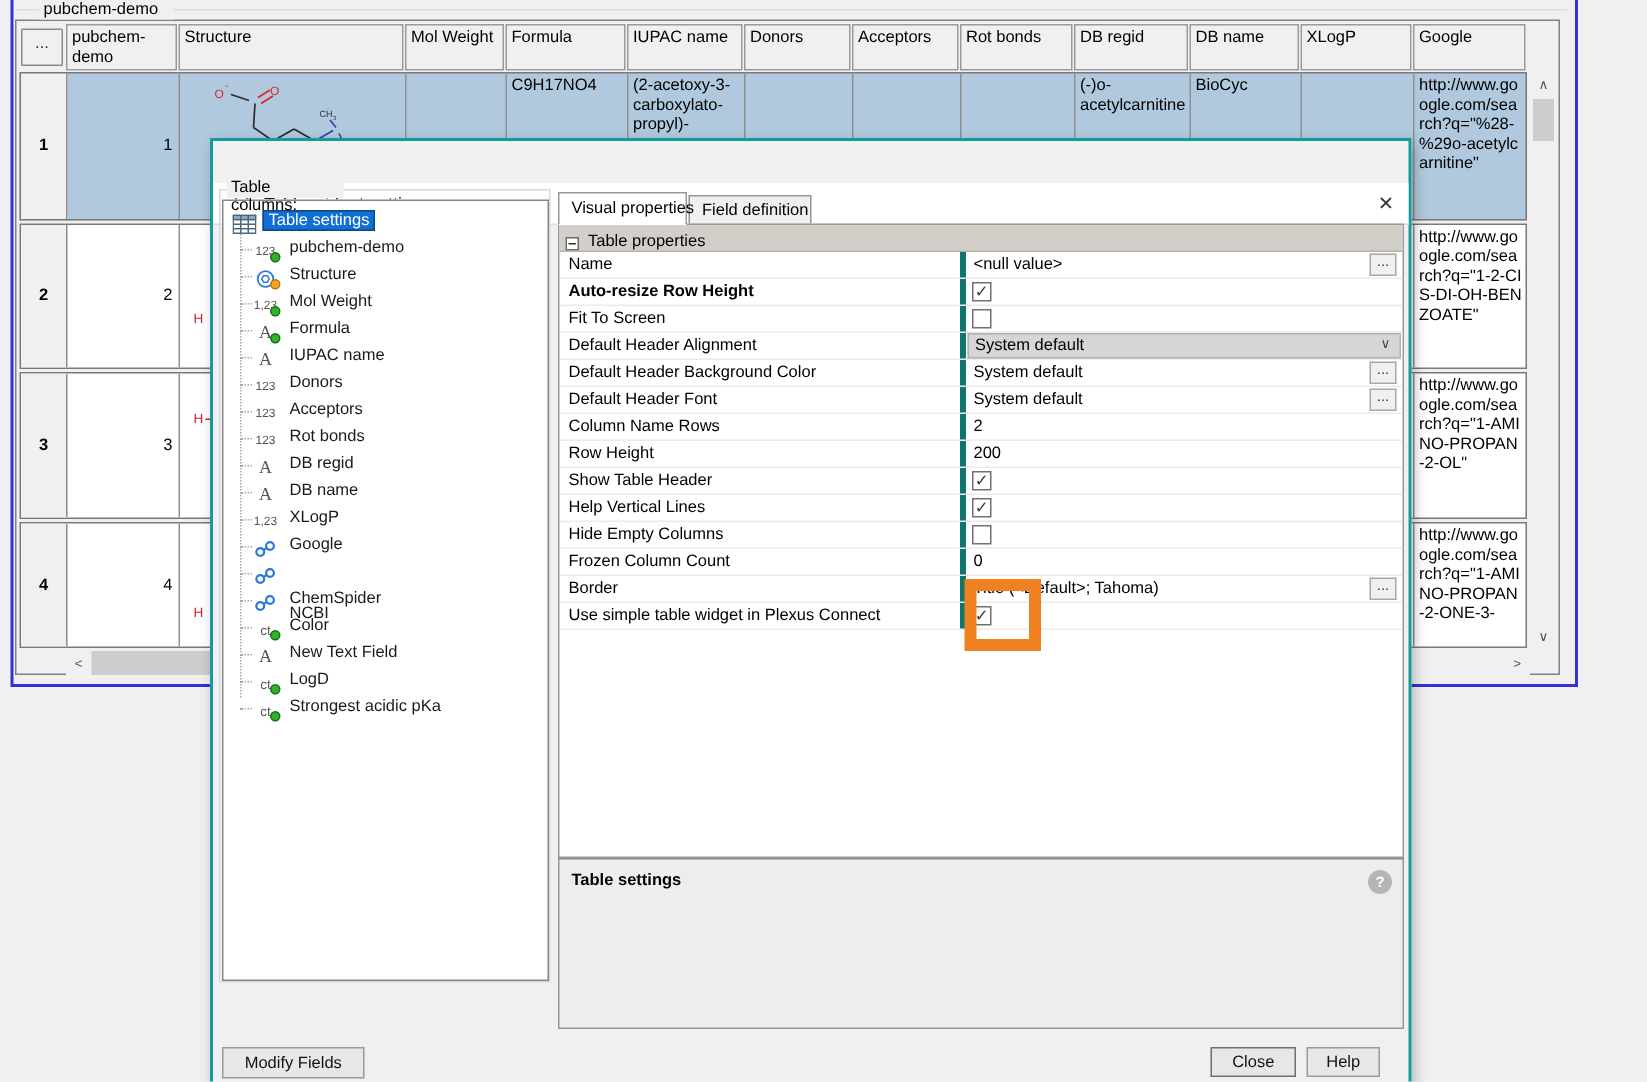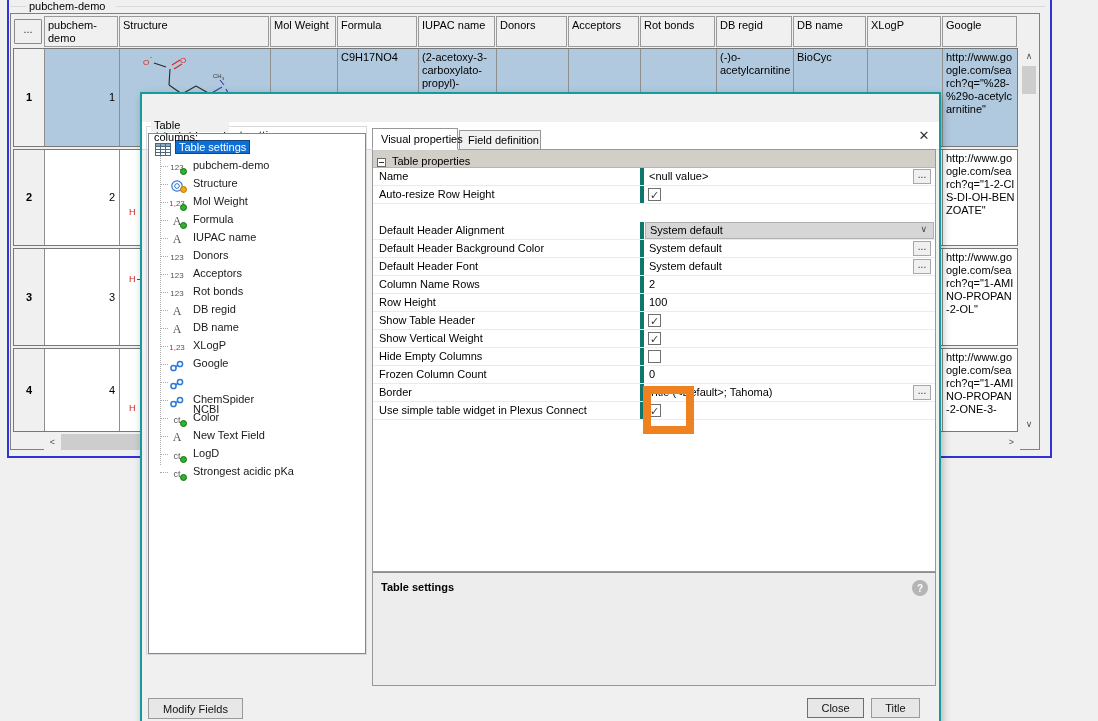--- a/index.html
+++ b/index.html
@@ -384,24 +384,30 @@
         <div class="minus abs" style="position: relative;"></div>
         <div class="abs" style="position: relative; left: 2px;">Table properties</div>
       </div>
       <div class="prow abs" style="left: 0px; top: 18px; width: 562px; height: 18px;">
         <div class="plabel abs">Name</div>
         <div class="pval abs">
           <div class="txt abs">&lt;null value&gt;</div>
           <div class="dots abs">...</div>
         </div>
       </div>
-      <div class="prow abs" style="left: 0px; top: 36px; width: 562px; height: 18px;">
+      <div class="prow abs" style="left: 0px; top: 36px; width: 562px; height: 18px; font-weight: bold;">
         <div class="plabel abs">Auto-resize Row Height</div>
         <div class="pval abs">
           <div class="cb abs">✓</div>
+        </div>
+      </div>
+      <div class="prow abs" style="left: 0px; top: 54px; width: 562px; height: 18px;">
+        <div class="plabel abs">Fit To Screen</div>
+        <div class="pval abs">
+          <div class="cb abs"></div>
         </div>
       </div>
       <div class="prow abs" style="left: 0px; top: 72px; width: 562px; height: 18px;">
         <div class="plabel abs">Default Header Alignment</div>
         <div class="pval abs">
           <div class="ddown abs">
             <div class="txt abs">System default</div>
             <div class="chev abs">∨</div>
           </div>
         </div>
@@ -422,31 +428,31 @@
       </div>
       <div class="prow abs" style="left: 0px; top: 126px; width: 562px; height: 18px;">
         <div class="plabel abs">Column Name Rows</div>
         <div class="pval abs">
           <div class="txt abs">2</div>
         </div>
       </div>
       <div class="prow abs" style="left: 0px; top: 144px; width: 562px; height: 18px;">
         <div class="plabel abs">Row Height</div>
         <div class="pval abs">
-          <div class="txt abs">100</div>
+          <div class="txt abs">200</div>
         </div>
       </div>
       <div class="prow abs" style="left: 0px; top: 162px; width: 562px; height: 18px;">
         <div class="plabel abs">Show Table Header</div>
         <div class="pval abs">
           <div class="cb abs">✓</div>
         </div>
       </div>
       <div class="prow abs" style="left: 0px; top: 180px; width: 562px; height: 18px;">
-        <div class="plabel abs">Show Vertical Weight</div>
+        <div class="plabel abs">Help Vertical Lines</div>
         <div class="pval abs">
           <div class="cb abs">✓</div>
         </div>
       </div>
       <div class="prow abs" style="left: 0px; top: 198px; width: 562px; height: 18px;">
         <div class="plabel abs">Hide Empty Columns</div>
         <div class="pval abs">
           <div class="cb abs"></div>
         </div>
       </div>
@@ -470,14 +476,14 @@
         </div>
       </div>
     </div>
     <div class="abs" id="hl" style="left: 643px; top: 386px; width: 51px; height: 48px; border: 8px solid rgb(240, 129, 33); z-index: 9;"></div>
     <div class="abs" id="descpanel" style="left: 372px; top: 572px; width: 564px; height: 114px; z-index: 6;">
       <div class="desc-title abs" style="left: 8px; top: 8px; width: 200px; height: 14px;">Table settings</div>
       <div class="qbadge abs" style="left: 539px; top: 7px; width: 16px; height: 16px;">?</div>
     </div>
     <div class="wbtn abs" style="left: 148px; top: 698px; width: 95px; height: 21px; z-index: 6;">Modify Fields</div>
     <div class="wbtn def abs" style="left: 807px; top: 698px; width: 57px; height: 20px; z-index: 6;">Close</div>
-    <div class="wbtn abs" style="left: 871px; top: 698px; width: 49px; height: 20px; z-index: 6;">Title</div>
+    <div class="wbtn abs" style="left: 871px; top: 698px; width: 49px; height: 20px; z-index: 6;">Help</div>
   </div>
 
 </body></html>

